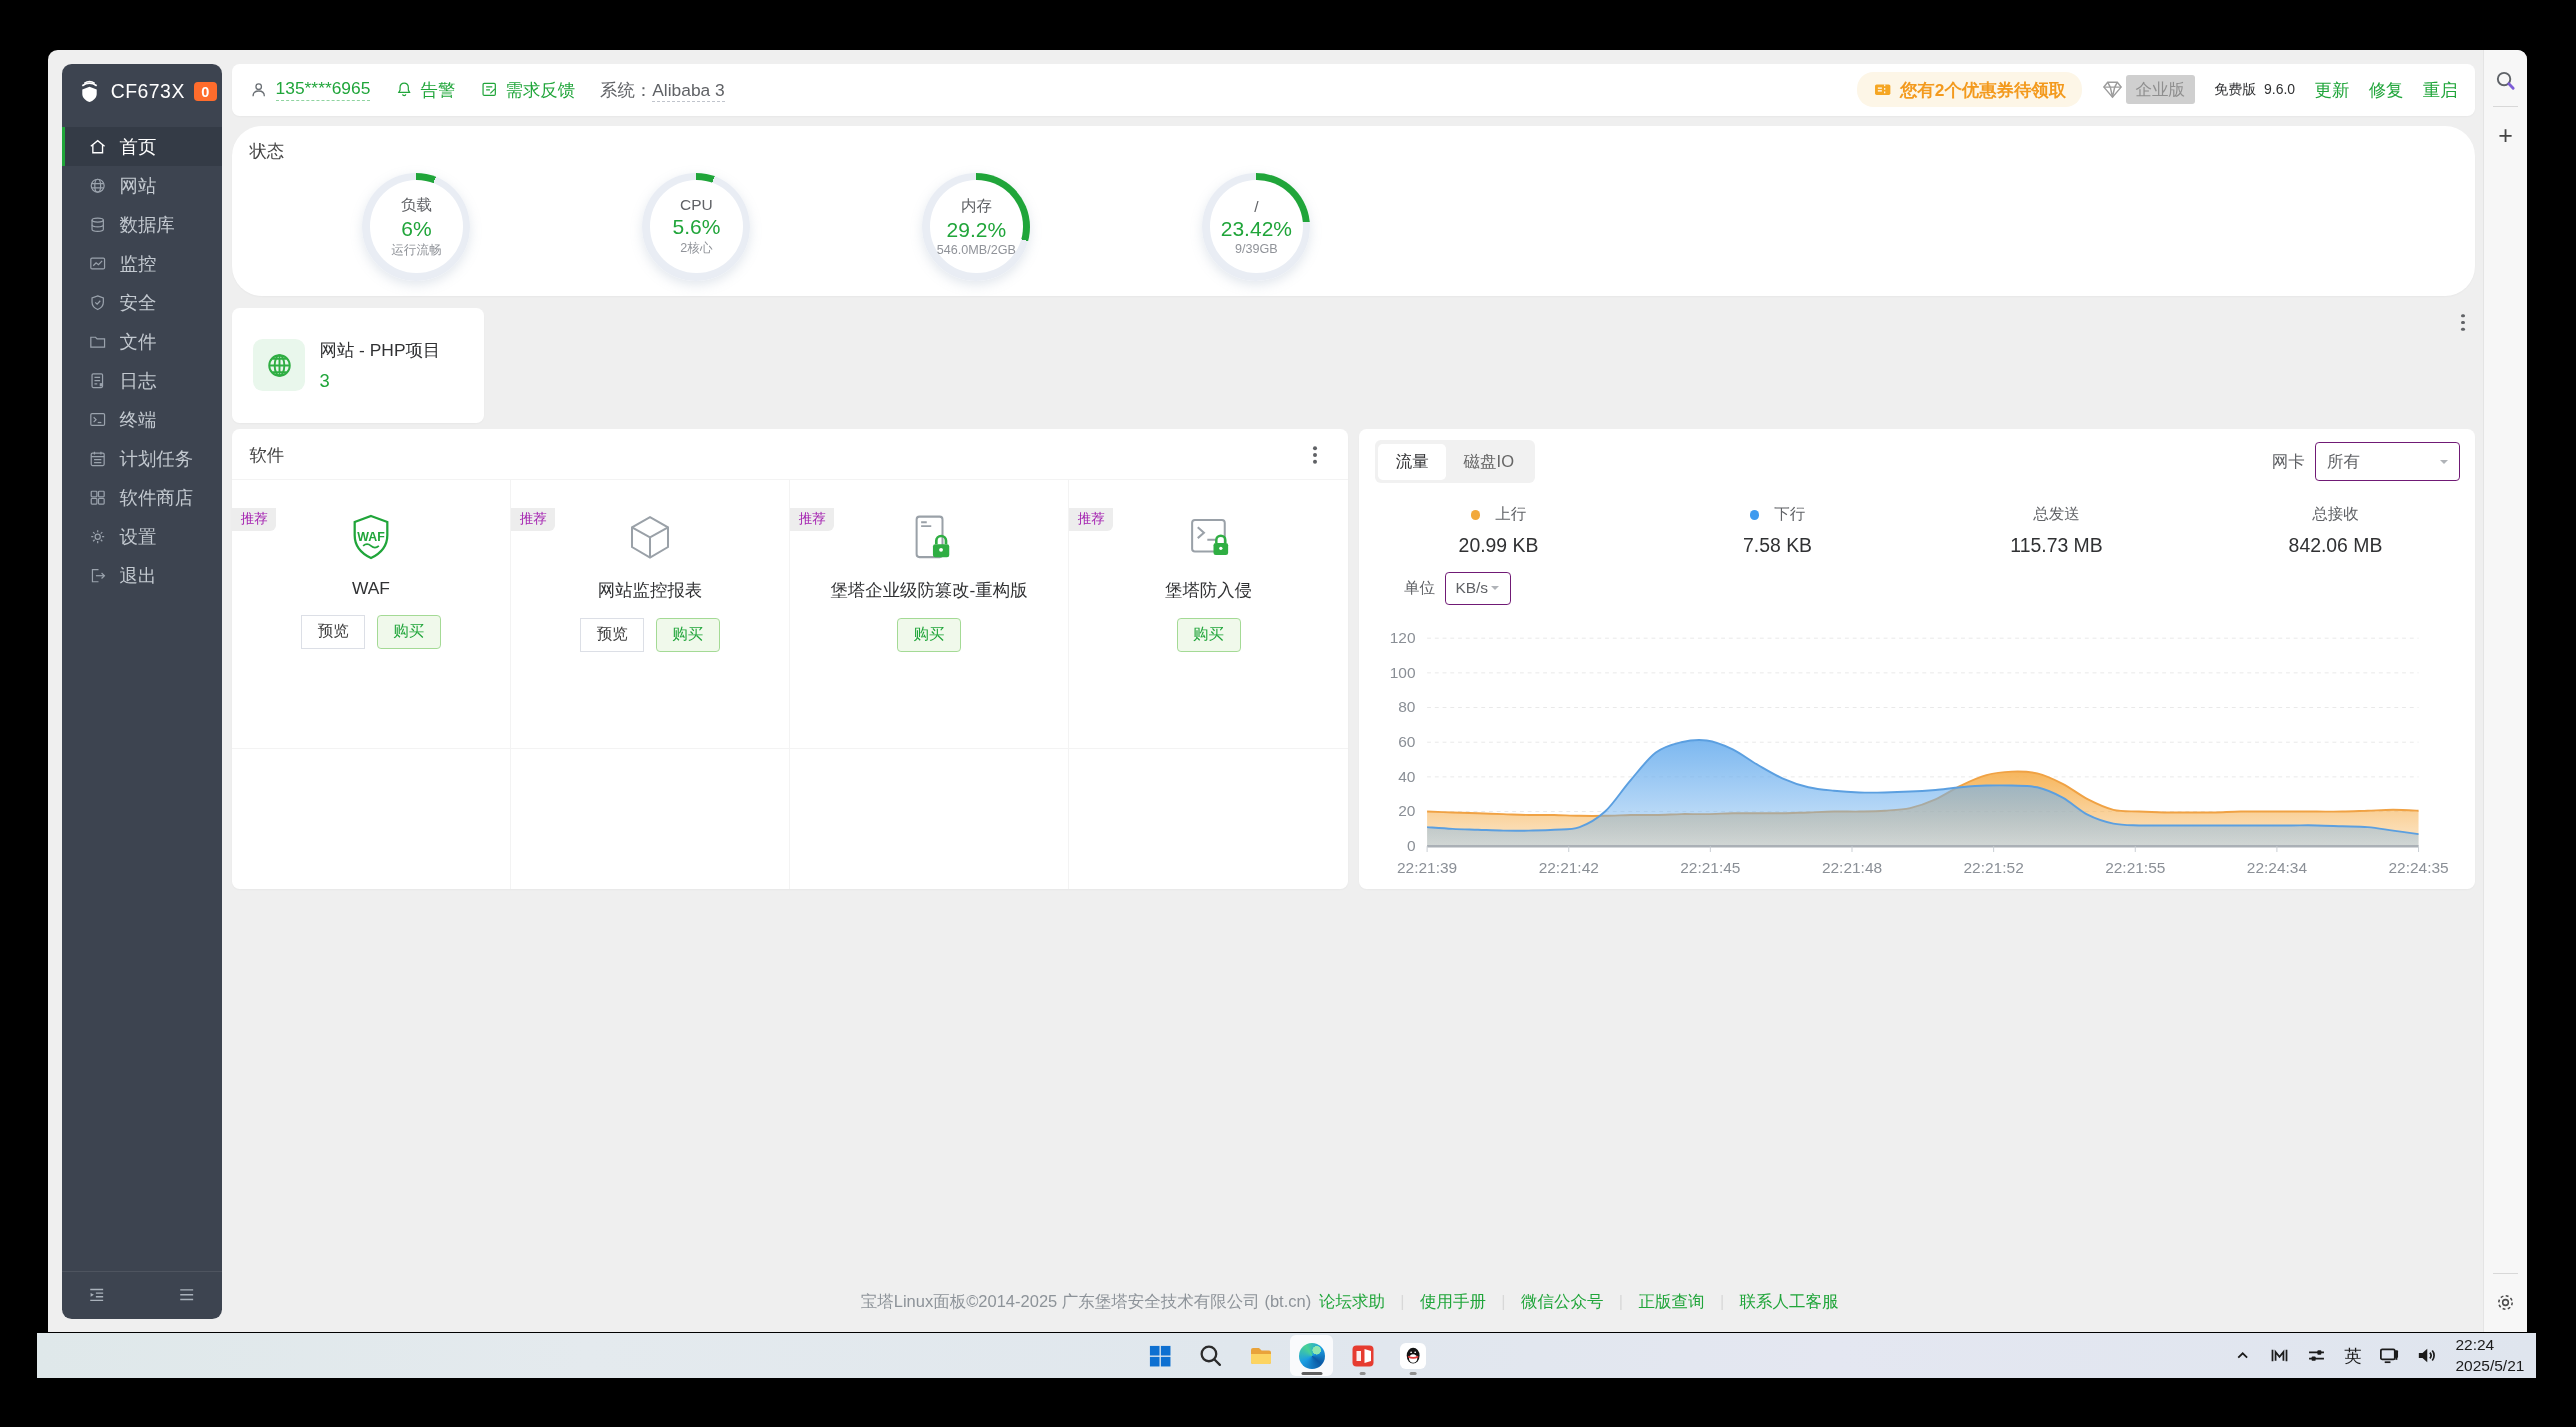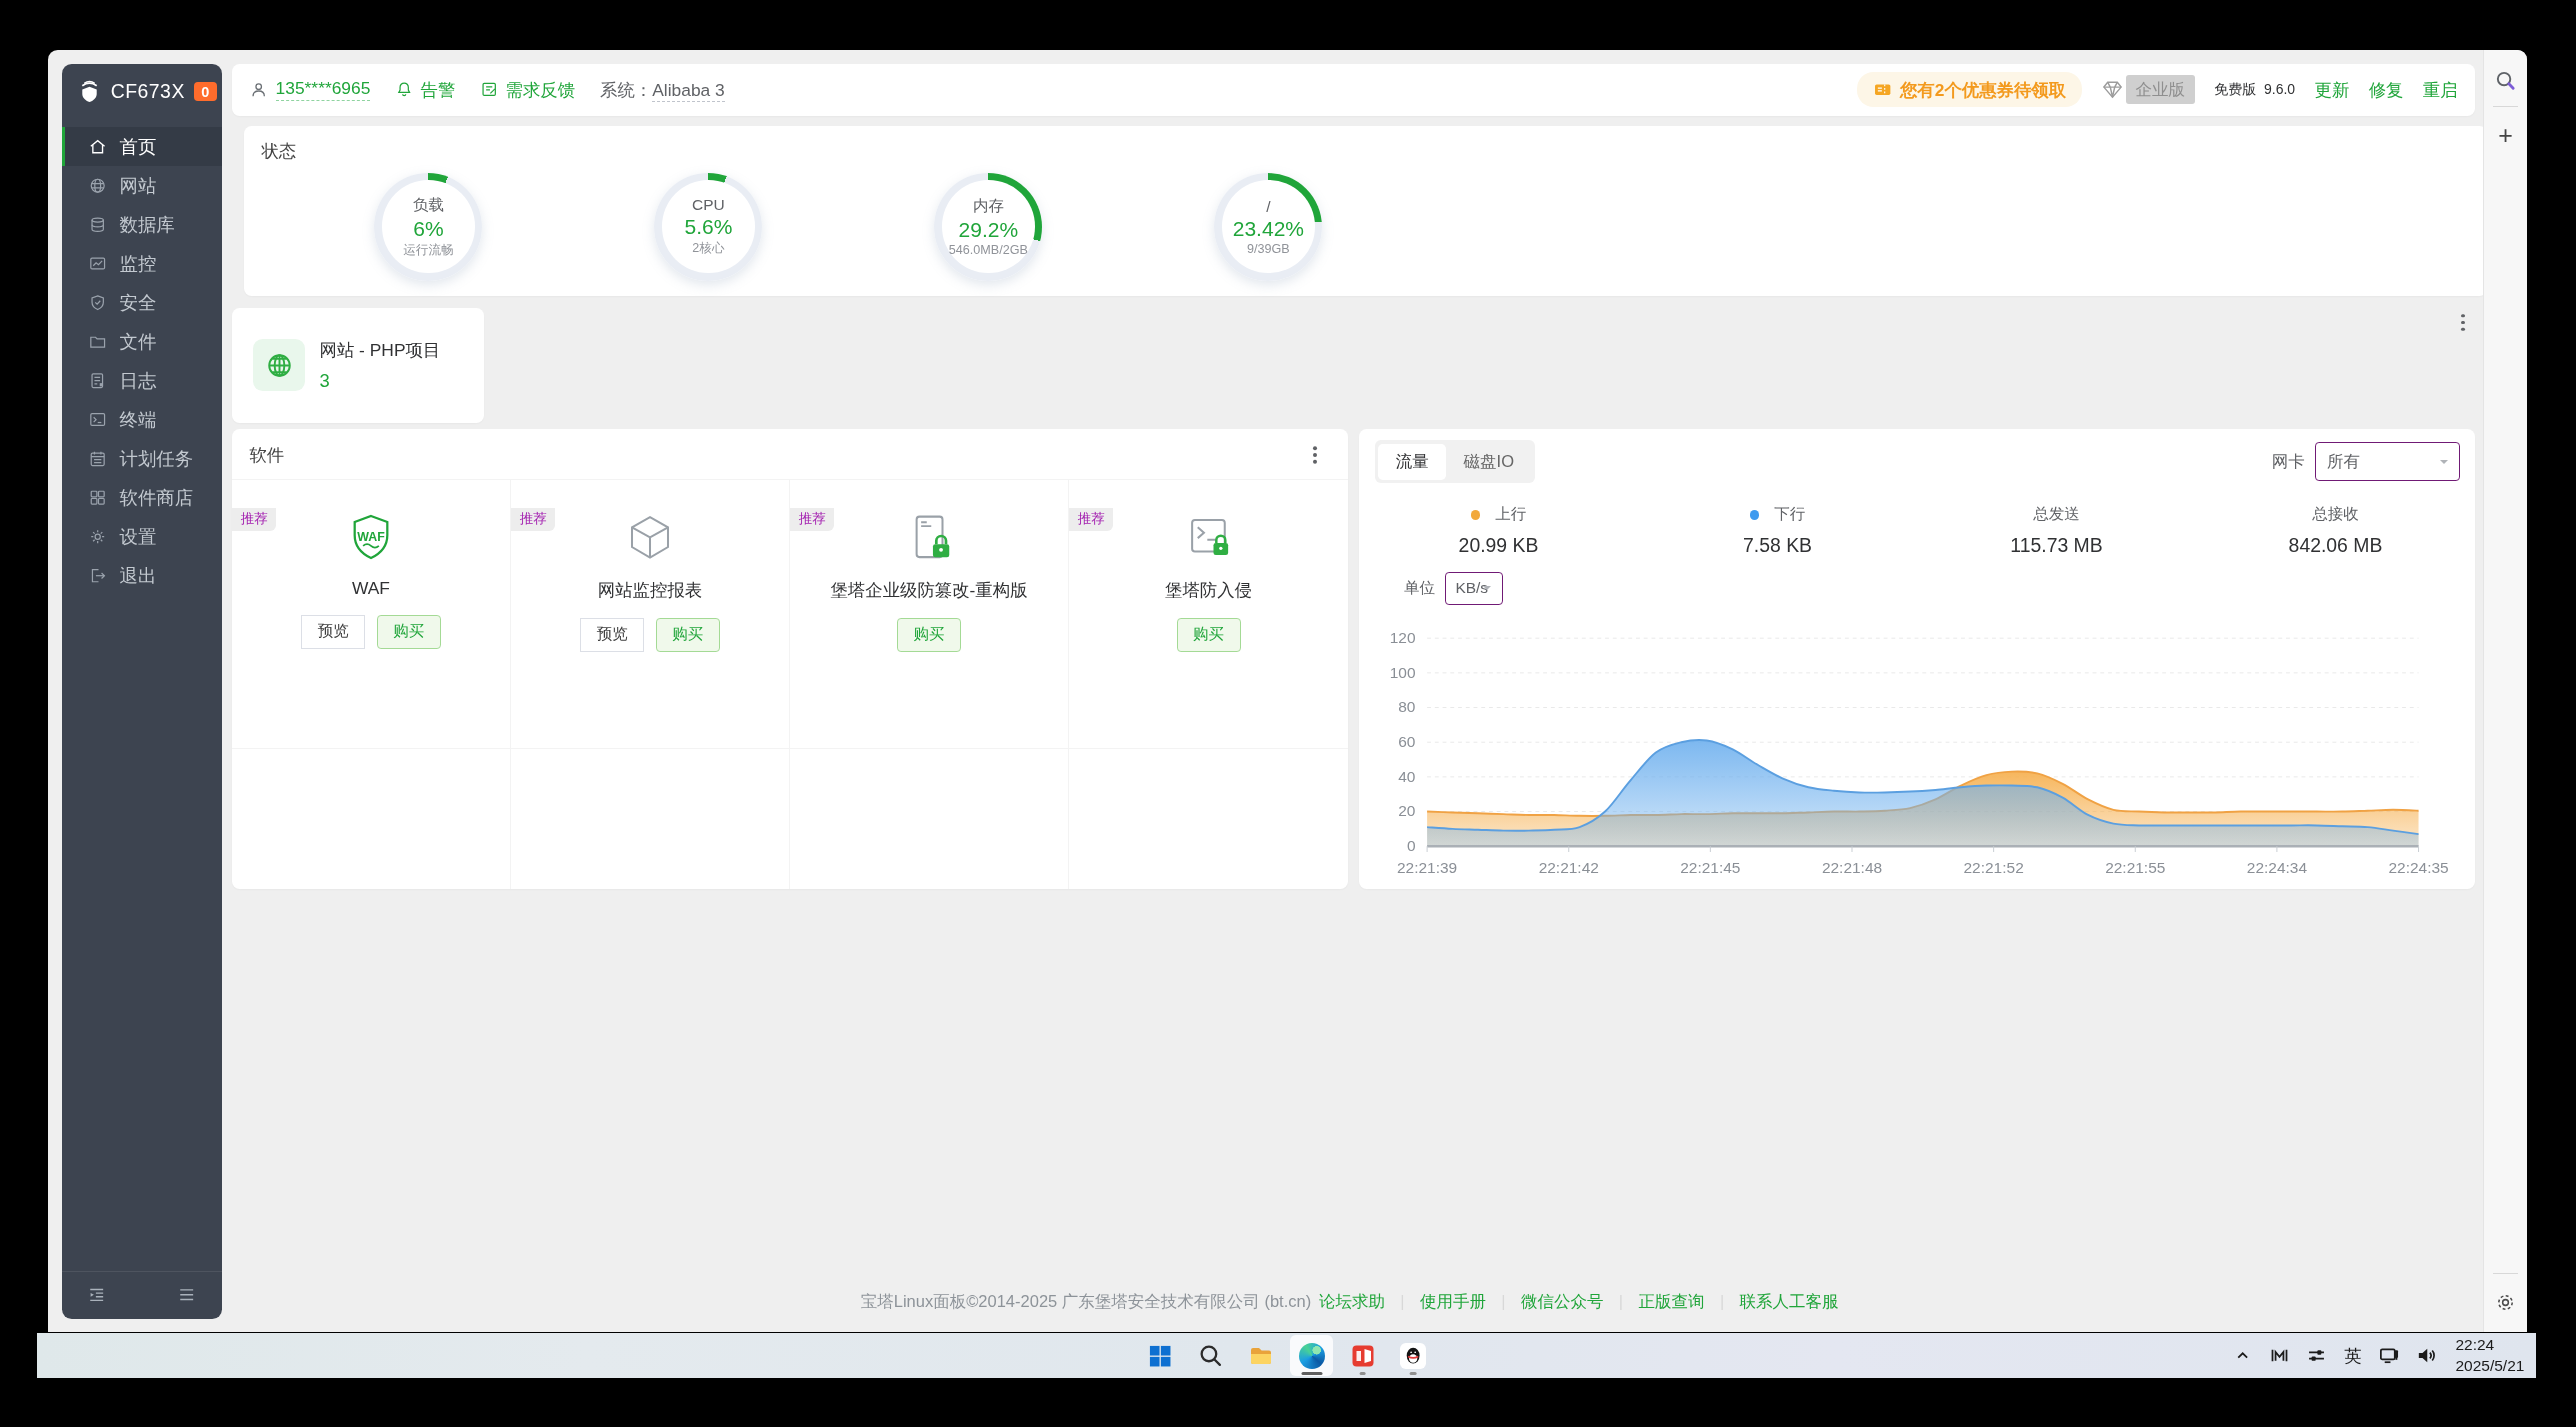--- a/index.html
+++ b/index.html
@@ -50,21 +50,21 @@
   .tb-system .sysval { border-bottom:1px dashed #c0c4cc; padding-bottom:1px; }
   .tb-right { margin-left:auto; display:flex; align-items:center; gap:19.4px; }
   .coupon-pill { display:flex; align-items:center; gap:7.7px; background:#fdf6e7; color:#f39a1e;
     font-size:17.4px; font-weight:bold; border-radius:16.5px; padding:5.8px 15.5px; cursor:pointer; }
   .ent-badge { display:flex; align-items:center; gap:1.9px; }
   .ent-label { background:#cfcfcf; color:#8f8f8f; font-size:16.5px; padding:3.9px 9.7px; border-radius:2.9px; }
   .ver-text { font-size:14px; color:#303133; }
   .tb-link { font-size:17.4px; color:#20a53a; cursor:pointer; }
 
   
-  .status-card { position:absolute; left:12px; top:62px; width:2243px; height:170px; padding:13.5px 17.4px; }
+  .status-card { position:absolute; left:0; top:62px; width:2243px; height:170px; padding:13.5px 17.4px;border-radius:30px; }
   .sec-title { font-size:17.4px; color:#444; }
   .gauges { display:flex; margin-top:9.7px; padding-left:27px; }
   .gcol { width:280px; display:flex; justify-content:center; }
   .gauge-ring { position:relative; width:108px; height:108px; border-radius:50%;
     box-shadow:0 3.9px 11.6px rgba(140,160,185,.25); cursor:pointer; }
   .gauge-inner { position:absolute; inset:7.7px; background:#fff; border-radius:50%;
     display:flex; flex-direction:column; align-items:center; justify-content:center; gap:1px; }
   .g-label { font-size:15.5px; color:#606266; }
   .g-value { font-size:21px; color:#20a53a; }
   .g-sub { font-size:12.6px; color:#909399; white-space:nowrap; }
@@ -107,21 +107,21 @@
   .tabset { background:#f1f1f1; border-radius:5.8px; padding:3.9px; display:flex; }
   .tab { font-size:16.5px; color:#666; padding:6.8px 17.4px; border-radius:4.8px; cursor:pointer; }
   .tab.active { background:#fff; color:#303133; }
   .nic-box { margin-left:auto; display:flex; align-items:center; gap:9.7px; }
   .nic-label { font-size:16.5px; color:#606266; }
   .selbox { position:relative; border:1px solid #701a75; border-radius:3.9px; background:#fff;
     color:#606266; font-size:16.5px; display:flex; align-items:center; cursor:pointer; }
   .selbox::after { content:""; position:absolute; right:10.6px; top:50%; margin-top:-1.9px;
     border:4.8px solid transparent; border-top-color:#b0b3b8; }
   .sel-nic { width:145px; height:39px; padding:0 29px 0 11.6px; }
-  .sel-unit { width:58px; height:33px; padding:0 25px 0 9.7px; font-size:15.5px; }
+  .sel-unit { width:66px; height:33px; padding:0 25px 0 9.7px; font-size:15.5px; }
   .stats-row { display:flex; margin-top:21px; }
   .stat { width:25%; display:flex; flex-direction:column; align-items:center; gap:8.7px; }
   .stat-top { display:flex; align-items:center; gap:15px; font-size:15.5px; color:#606266; }
   .dot { width:9.7px; height:9.7px; border-radius:50%; }
   .stat-val { font-size:19.4px; color:#303133; }
   .unit-row { position:absolute; left:45px; top:143px; display:flex; align-items:center; gap:9.7px; }
   .unit-label { font-size:15.5px; color:#606266; }
   .chart-plot { position:absolute; left:11.6px; top:182px; width:1093px; height:276px; }
 
   

